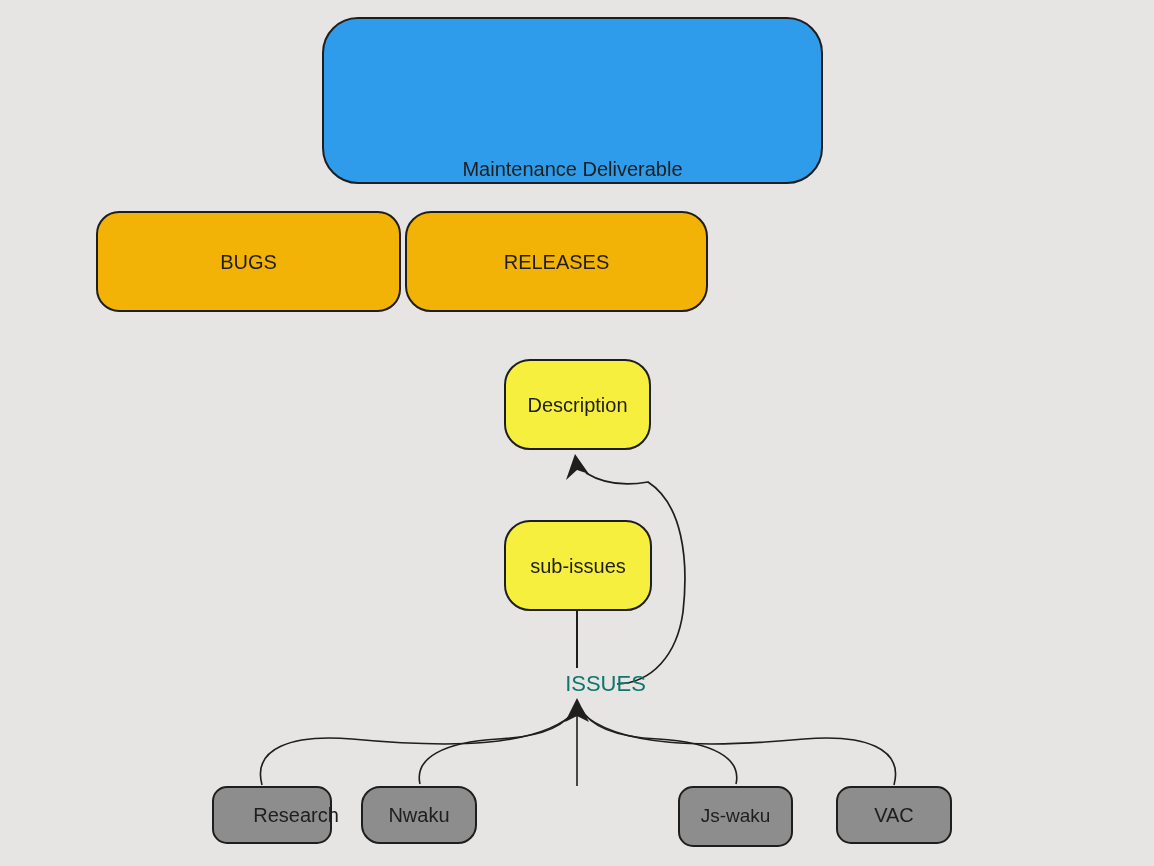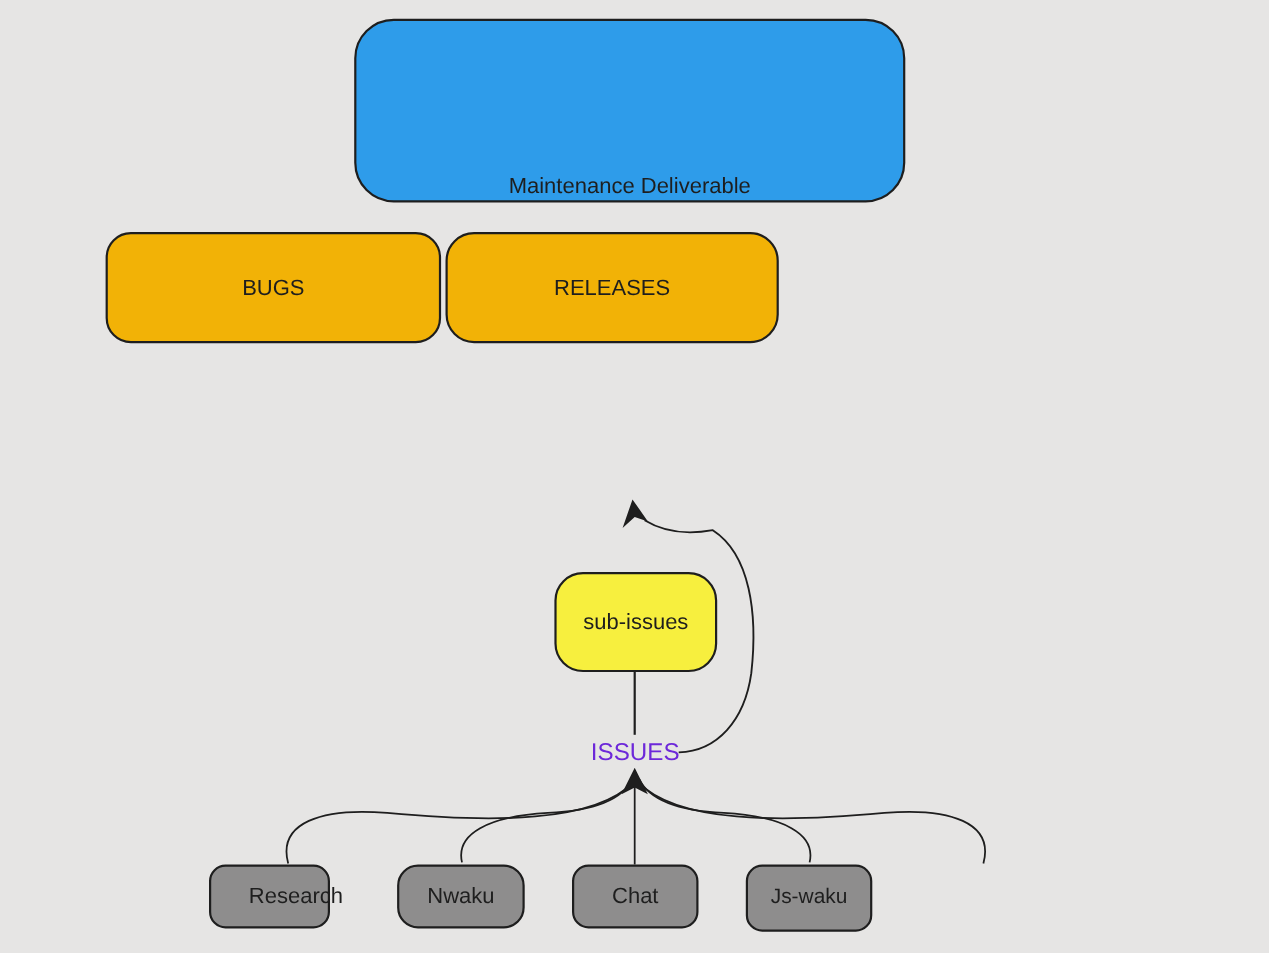--- a/index.html
+++ b/index.html
@@ -34,27 +34,27 @@
 
   #n-root        { left: 322px; top: 17px;  width: 501px; height: 167px; align-items: flex-end; }
   #n-bugs        { left: 96px;  top: 211px; width: 305px; height: 101px; border-radius: 23px; }
   #n-releases    { left: 405px; top: 211px; width: 303px; height: 101px; }
   #n-tests       { left: 754px; top: 211px; width: 302px; height: 101px; padding: 0 32px; }
   #n-description { left: 504px; top: 359px; width: 147px; height: 91px; }
   #n-subissues   { left: 504px; top: 492px; width: 148px; height: 91px; margin-top: 28px; }
 
   #n-issues {
     position: absolute;
-    left: 500px; top: 671px; width: 155px;
+    left: 528px; top: 671px; width: 155px;
     text-align: center;
     font-size: 22px;
-    color: #6d28d9;
+    color: #0f766e;
   }
 
-  #n-research { left: 190px; top: 786px; width: 110px; height: 58px; padding-left: 48px; }
+  #n-research { left: 212px; top: 786px; width: 120px; height: 58px; padding-left: 48px; }
   #n-nwaku    { left: 361px; top: 786px; width: 116px; height: 58px; border-radius: 19px; }
   #n-chat     { left: 520px; top: 786px; width: 115px; height: 58px; }
   #n-jswaku   { left: 678px; top: 786px; width: 115px; height: 61px; font-size: 19px; }
   #n-vac      { left: 836px; top: 786px; width: 116px; height: 58px; }
 
   #edges {
     position: absolute;
     left: 0; top: 0;
     pointer-events: none;
   }
@@ -92,32 +92,35 @@
     <span>Maintenance Deliverable</span>
   </div>
 
   <div class="node orange" id="n-bugs">
     <span>BUGS</span>
   </div>
   <div class="node orange" id="n-releases">
     <span>RELEASES</span>
   </div>
 
+  <div class="node yellow" id="n-description">
+    <span>Description</span>
+  </div>
   <div class="node yellow" id="n-subissues">
     <span>sub-issues</span>
   </div>
 
   <div id="n-issues">ISSUES</div>
 
   <div class="node gray" id="n-research">
     <span>Research</span>
   </div>
   <div class="node gray" id="n-nwaku">
     <span>Nwaku</span>
   </div>
-  <div class="node gray" id="n-chat">
-    <span>Chat</span>
-  </div>
   <div class="node gray" id="n-jswaku">
     <span>Js-waku</span>
+  </div>
+  <div class="node gray" id="n-vac">
+    <span>VAC</span>
   </div>
 
 </div>
 
 </body></html>

